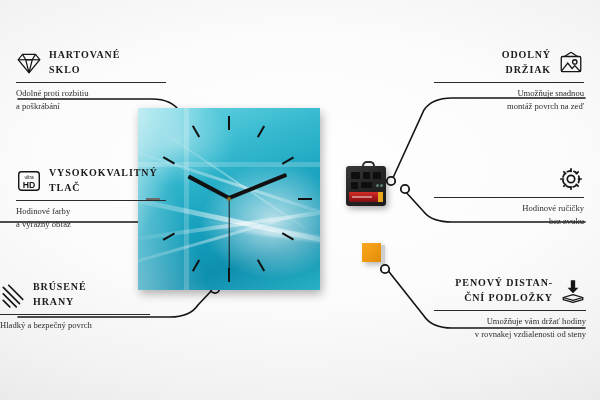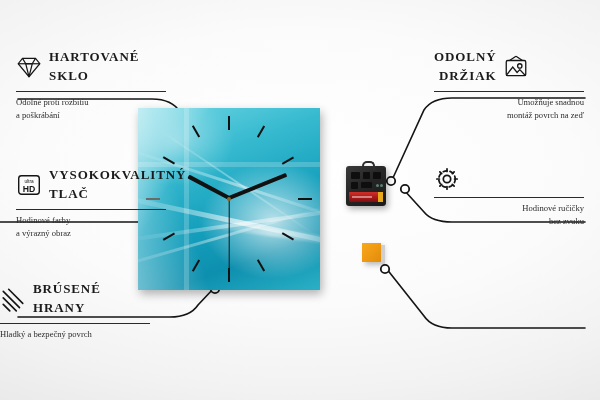--- a/index.html
+++ b/index.html
@@ -12,24 +12,24 @@
     position:relative;width:600px;height:400px;
     background:
       radial-gradient(120% 90% at 50% 42%, #ffffff 0%, #fbfbfb 38%, #f2f2f2 62%, #e6e6e6 84%, #dcdcdc 100%);
   }
   
   #wires{position:absolute;left:0;top:0;width:600px;height:400px;}
 
   
   .feature{position:absolute;width:150px;}
   .feature .head{display:flex;align-items:center;gap:7px;}
-  .feature.right .head{flex-direction:row;justify-content:flex-start;}
+  .feature.right .head{flex-direction:row;justify-content:flex-end;}
   .title{
     font-family:"Liberation Serif", serif;
-    font-weight:700;font-size:13px;letter-spacing:.9px;
+    font-weight:700;font-size:10px;letter-spacing:.9px;
     color:#1b1b1b;line-height:1.45;text-transform:uppercase;
   }
   .feature.left .title{text-align:left;}
   .feature.right .title{text-align:right;}
   .rule{height:1px;background:#2a2a2a;margin:5px 0 4px 0;width:100%;}
   .desc{
     font-family:"Liberation Serif", serif;
     font-size:8.6px;color:#2d2d2d;line-height:1.5;
   }
   .feature.right .desc{text-align:right;}
@@ -254,14 +254,32 @@
                    M5.4 5.4 l1.7 1.7 M16.9 16.9 l1.7 1.7 M18.6 5.4 l-1.7 1.7 M7.1 16.9 l-1.7 1.7"></path>
           <circle cx="12" cy="12" r="7.6" stroke-dasharray="3.4 3.0"></circle>
         </svg>
       </span>
     </div>
     <div class="rule"></div>
     <div class="desc">Hodinové ručičky</div>
     <div class="desc">bez zvuku</div>
   </div>
 
+  <div class="feature right" id="f-foam">
+    <div class="head">
+      <div>
+        <div class="title">PENOVÝ DISTAN-</div>
+        <div class="title">ČNÍ PODLOŽKY</div>
+      </div>
+      <span class="icon">
+        <svg viewBox="0 0 24 24" fill="none" stroke="#151515" stroke-width="1.2" stroke-linejoin="round">
+          <path d="M10 2 h4 v7 h3 l-5 5 l-5 -5 h3 z" fill="#151515" stroke="none"></path>
+          <path d="M12 15.4 L21 18 L12 20.6 L3 18 Z"></path>
+          <path d="M3 18 v2 L12 22.6 L21 20 v-2"></path>
+        </svg>
+      </span>
+    </div>
+    <div class="rule"></div>
+    <div class="desc">Umožňuje vám držať hodiny</div>
+    <div class="desc">v rovnakej vzdialenosti od steny</div>
+  </div>
 
 </div>
 
 </body></html>

